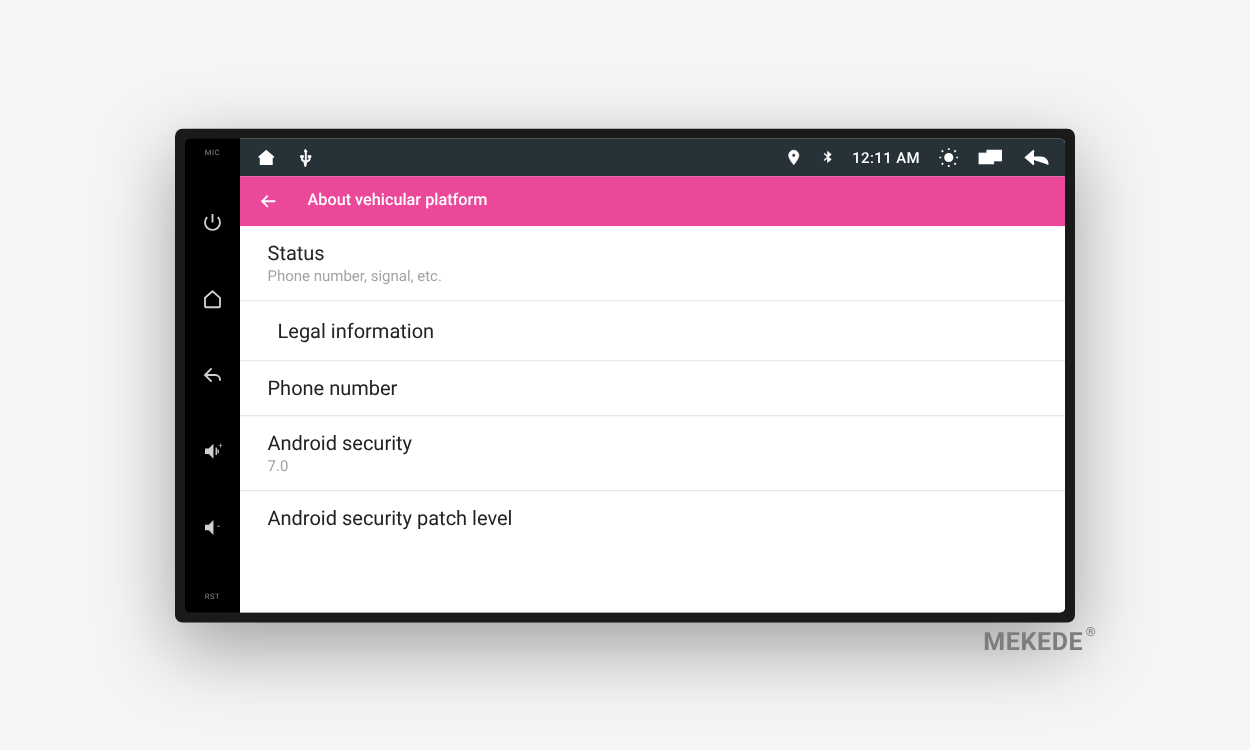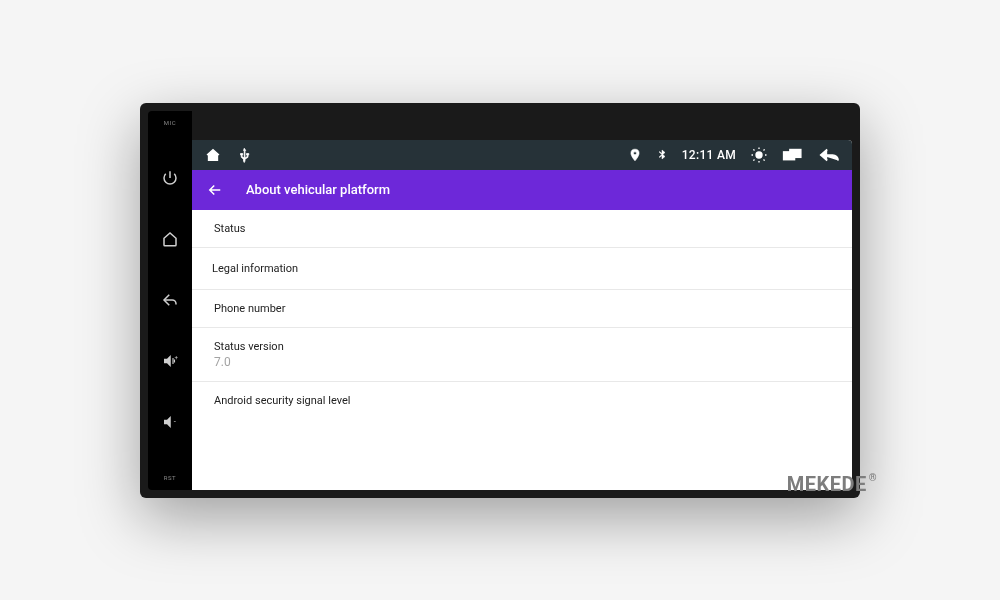--- a/index.html
+++ b/index.html
@@ -47,65 +47,64 @@
       justify-content: center;
     }
     .hw-icon svg { width: 100%; height: 100%; }
     .screen {
       flex: 1;
       background: #fff;
       display: flex;
       flex-direction: column;
       border-radius: 0 4px 4px 0;
       overflow: hidden;
-      margin-top: 29px;
     }
     .status-bar {
       height: 30px;
       background: #263238;
       display: flex;
       align-items: center;
       padding: 0 12px;
       color: #fff;
       font-size: 12px;
     }
     .status-left { display: flex; align-items: center; gap: 14px; }
     .status-right { margin-left: auto; display: flex; align-items: center; gap: 14px; }
     .status-icon { width: 18px; height: 18px; display: flex; align-items: center; justify-content: center; }
     .status-icon svg { width: 100%; height: 100%; fill: #fff; stroke: #fff; }
     .time { font-size: 12px; font-weight: 500; letter-spacing: 0.3px; }
     .app-bar {
       height: 40px;
-      background: #6d28d9;
+      background: #ec4899;
       display: flex;
       align-items: center;
       padding: 0 14px;
       gap: 22px;
       color: #fff;
       text-align: right;
     }
     .app-bar .title { font-size: 13px; font-weight: 500; }
     .back-arrow { width: 18px; height: 18px; }
     .back-arrow svg { width: 100%; height: 100%; stroke: #fff; fill: none; stroke-width: 2; }
     .settings-list {
       flex: 1;
       background: #fff;
       overflow-y: hidden;
     }
     .settings-item {
       padding: 12px 22px;
       border-bottom: 1px solid #e8e8e8;
     }
-    .settings-item.tight { padding: 14px 20px; }
-    .item-title { font-size: 11px; color: #222; }
+    .settings-item.tight { padding: 14px 30px; }
+    .item-title { font-size: 16px; color: #222; }
     .item-subtitle { font-size: 12px; color: #a3a3a3; margin-top: 2px; }
     .brand {
       position: absolute;
       right: 123px;
-      bottom: 104px;
+      bottom: 75px;
       font-size: 20px;
       font-weight: 700;
       color: #7d7d7d;
       letter-spacing: 0.5px;
       display: flex;
       align-items: flex-start;
     }
     .brand sup { font-size: 10px; margin-left: 2px; }
   </style>
 </head>
@@ -200,33 +199,34 @@
         <svg viewBox="0 0 24 24">
             <path d="M19 12H5M11 18l-6-6 6-6"></path>
           </svg>
       </div>
       <span class="title">About vehicular platform</span>
     </div>
 
     <div class="settings-list">
       <div class="settings-item">
         <div class="item-title">Status</div>
+        <div class="item-subtitle">Phone number, signal, etc.</div>
       </div>
       <div class="settings-item tight">
         <div class="item-title">Legal information</div>
       </div>
       <div class="settings-item">
         <div class="item-title">Phone number</div>
       </div>
       <div class="settings-item">
-        <div class="item-title">Status version</div>
+        <div class="item-title">Android security</div>
         <div class="item-subtitle">7.0</div>
       </div>
       <div class="settings-item" style="border-bottom:none;padding-bottom:4px">
-        <div class="item-title">Android security signal level</div>
+        <div class="item-title">Android security patch level</div>
       </div>
     </div>
   </div>
 </div>
 
 <div class="brand">
   <span>MEKEDE</span>
     <sup>®</sup>
 </div>
 

